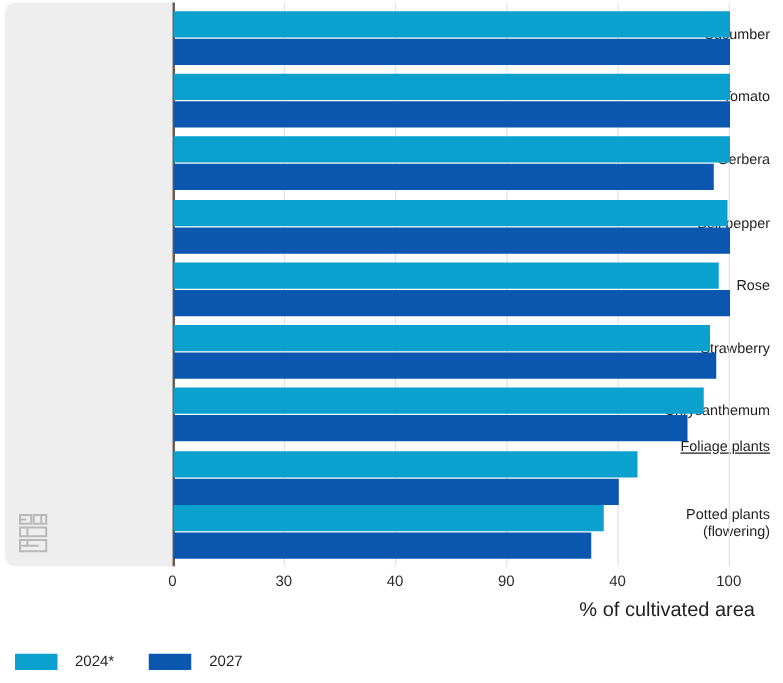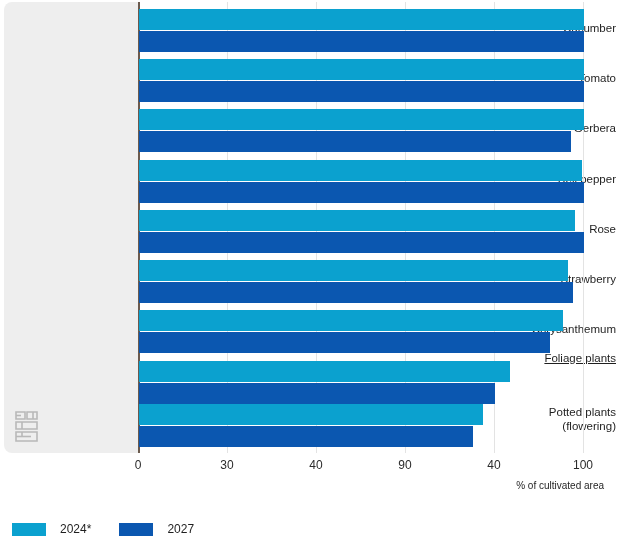--- a/index.html
+++ b/index.html
@@ -92,21 +92,21 @@
     top: 458px;
     font-size: 12px;
     color: #2b2b2b;
     text-align: center;
     width: 40px;
   }
   .axis-title {
     position: absolute;
     right: 22px;
     top: 480px;
-    font-size: 10px;
+    font-size: 16px;
     color: #1f1f1f;
   }
 
   
   .legend {
     position: absolute;
     left: 12px;
     top: 522px;
     display: flex;
     gap: 28px;

